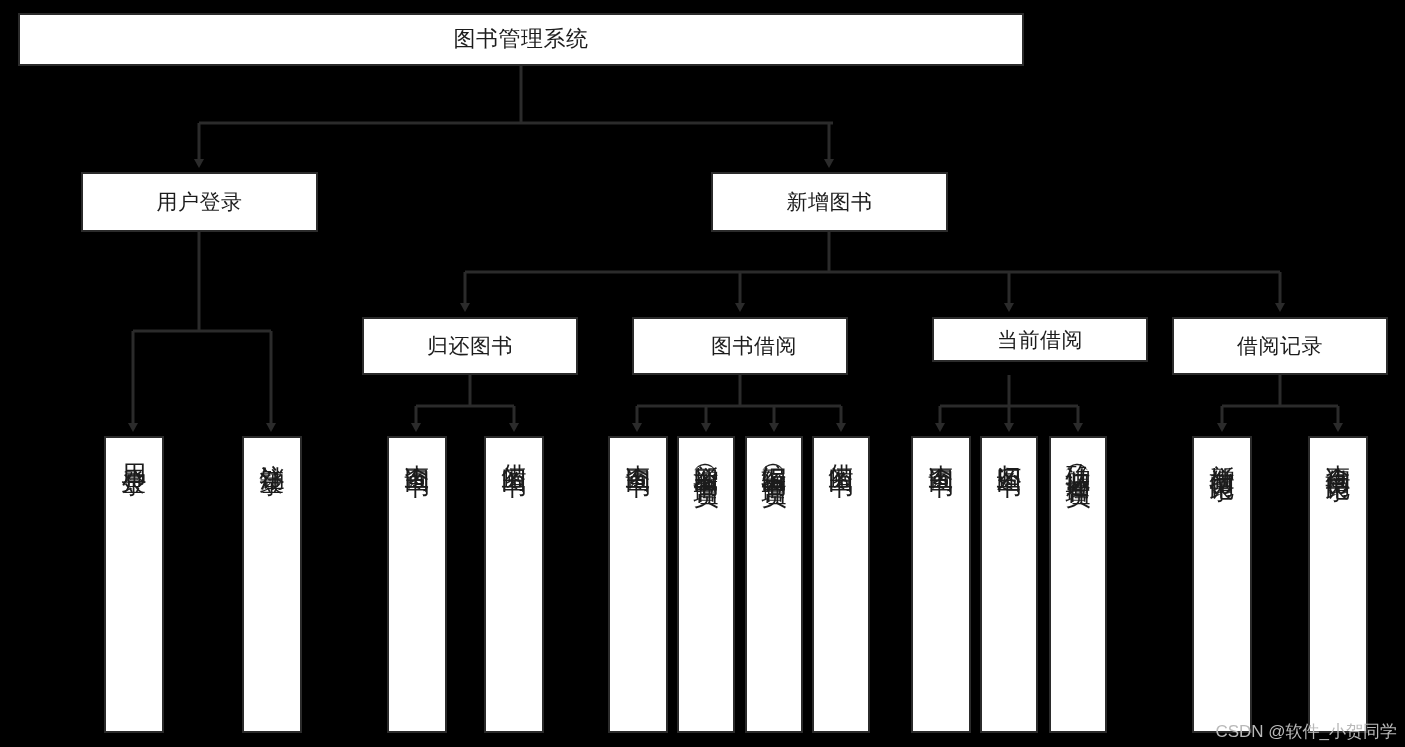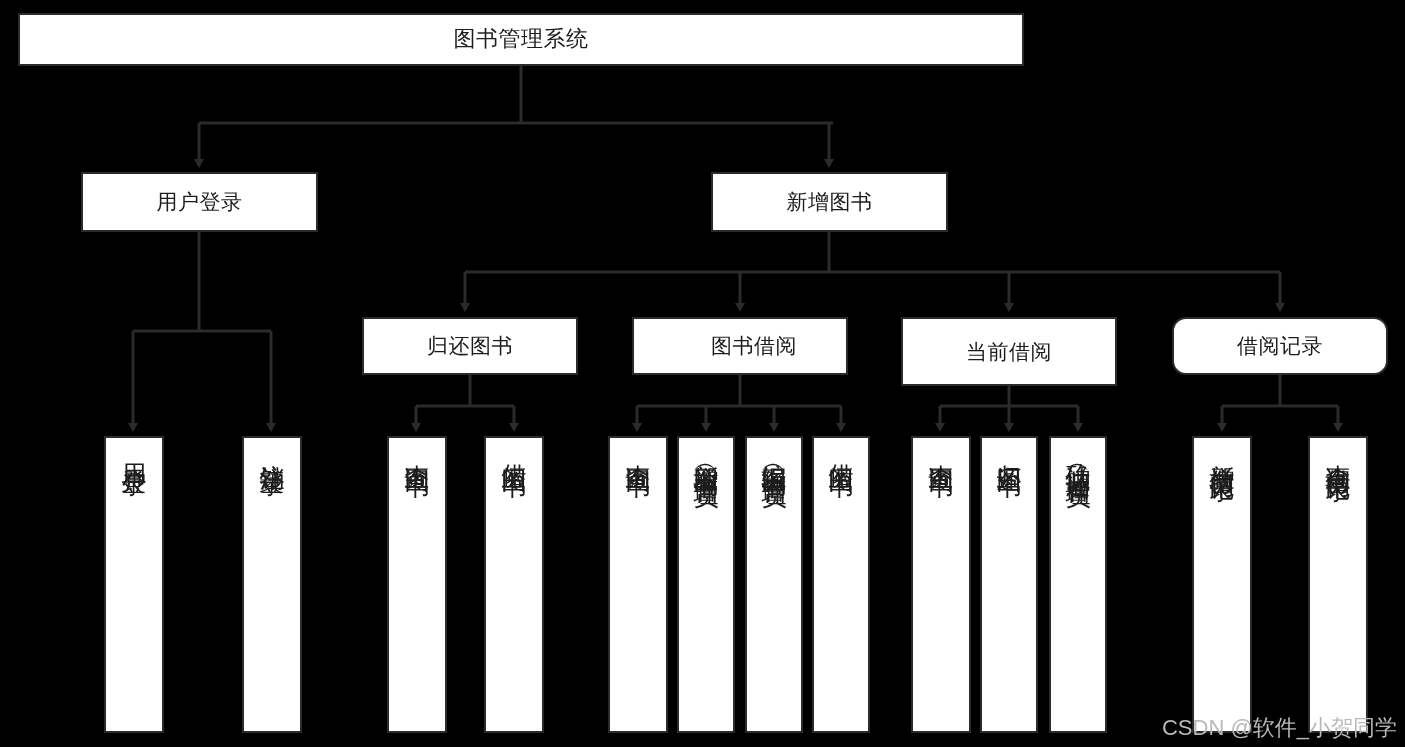--- a/index.html
+++ b/index.html
@@ -60,21 +60,21 @@
     writing-mode: vertical-rl;
     text-orientation: upright;
     font-size: 25px;
     letter-spacing: 3px;
     line-height: 1;
   }
   #watermark {
     position: absolute;
     right: 8px;
     bottom: 4px;
-    font-size: 22px;
+    font-size: 17px;
     color: #b9b9b9;
     white-space: nowrap;
     z-index: 5;
     font-family: "Liberation Sans", "DejaVu Sans", sans-serif;
   }
 </style>
 </head>
 <body>
 
 <div id="canvas">
@@ -142,25 +142,25 @@
   </div>
 
   <div class="node horiz" style="left:362px; top:317px; width:216px; height:58px;">
     <span class="node-label">归还图书</span>
   </div>
 
   <div class="node horiz" style="left:632px; top:317px; width:216px; height:58px;padding-left:28px;">
     <span class="node-label">图书借阅</span>
   </div>
 
-  <div class="node horiz" style="left:901px; top:317px; width:216px; height:69px;">
+  <div class="node horiz" style="left:932px; top:317px; width:216px; height:45px;">
     <span class="node-label">当前借阅</span>
   </div>
 
-  <div class="node horiz" style="left:1172px; top:317px; width:216px; height:58px;border-radius:14px;">
+  <div class="node horiz" style="left:1172px; top:317px; width:216px; height:58px;">
     <span class="node-label">借阅记录</span>
   </div>
 
   <div class="node vert" style="left:104px; top:436px; width:60px; height:297px;">
     <span class="node-label">用户登录</span>
   </div>
 
   <div class="node vert" style="left:242px; top:436px; width:60px; height:297px;">
     <span class="node-label">注销登录</span>
   </div>

